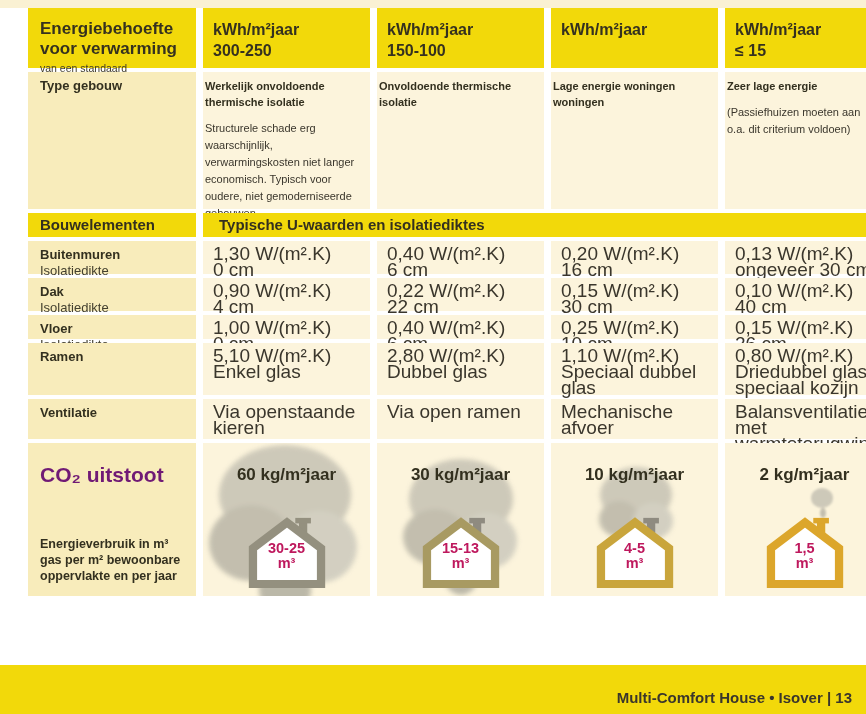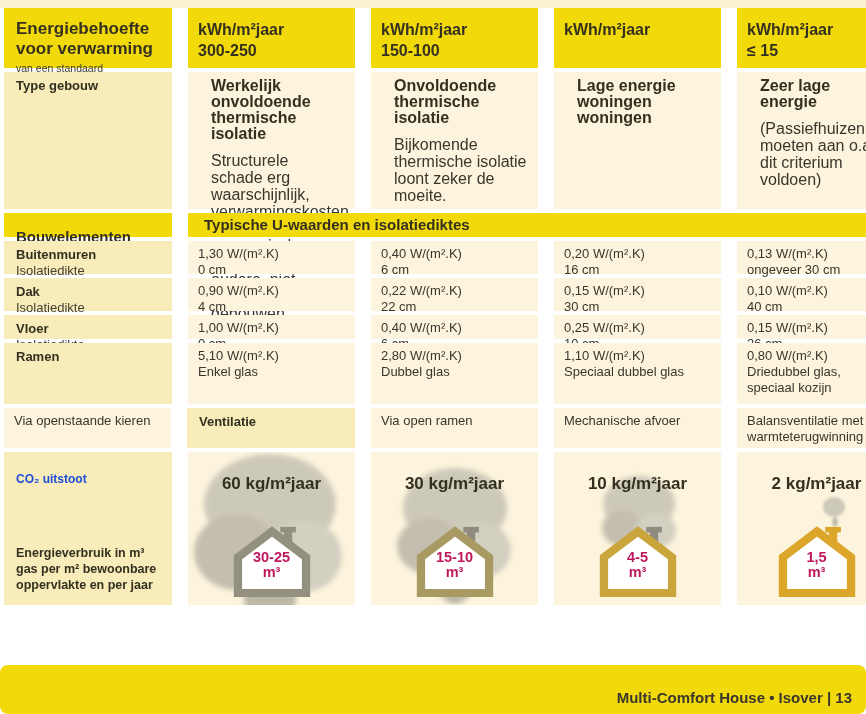--- a/index.html
+++ b/index.html
@@ -1,63 +1,63 @@
 <!DOCTYPE html>
 <html><head>
 <meta charset="utf-8">
 <style>
   * { margin:0; padding:0; box-sizing:border-box; }
   body { background:#ffffff; font-family:"Liberation Sans", sans-serif; color:#3a362c; }
   .page { position:relative; width:866px; height:714px; background:#ffffff; overflow:hidden; }
 
   .topstrip { height:8px; width:866px; background:#faf1d3; }
 
-  .row { display:flex; gap:16px; margin:4px 0 0 4px; }
+  .row { display:flex; gap:7px; margin:4px 0 0 28px; }
   .row.first { margin-top:0; }
   .cell { flex:0 0 auto; }
   .c0 { width:168px; }
   .c  { width:167px; }
   .c4 { width:159px; }
   .grow { flex:1 1 auto; }
 
   .y     { background:#f2d90a; }
   .creamL{ background:#f8ecbb; }
   .creamD{ background:#fcf4dc; }
 
   
   .r-head  .cell { height:60px; }
   .r-type  .cell { height:137px; }
   .r-band  .cell { height:24px; }
   .r-el    .cell { height:33px; }
   .r-vloer .cell { height:24px; }
-  .r-ramen .cell { height:61px; }
+  .r-ramen .cell { height:52px; }
   .r-vent  .cell { height:40px; }
   .r-co2   .cell { height:153px; }
 
   .head-label { padding:11px 12px 0 12px; }
   .head-title { font-weight:700; font-size:17px; line-height:20px; color:#35311f; }
   .head-sub   { font-size:10.5px; margin-top:3px; color:#3f3a28; }
   .head-col   { padding:11px 10px 0 10px; font-weight:700; font-size:16px; line-height:21px; color:#35311f; }
 
   .label-cell { padding:6px 12px 8px 12px; font-size:13px; line-height:16px; }
   .label-cell .lbl { font-weight:700; color:#33301f; }
   .label-cell .sub { color:#44402f; }
 
-  .type-cell { padding:6px 11px 0 23px; font-size:16px; }
+  .type-cell { padding:6px 11px 0 2px; font-size:11px; }
   .type-h { font-weight:700; line-height:16px; color:#33301f; }
   .type-b { margin-top:10px; line-height:17px; }
 
-  .band-label { padding:12px 12px; font-weight:700; font-size:15px; line-height:24px; color:#33301f; }
+  .band-label { padding:0 12px; font-weight:700; font-size:15px; line-height:24px; color:#33301f; }
   .band-span  { padding:0 16px; font-weight:700; font-size:15px; line-height:24px; color:#33301f; }
 
-  .data-cell { padding:5px 10px 9px 10px; font-size:13px; line-height:16px; }
+  .data-cell { padding:5px 10px 9px 10px; font-size:19px; line-height:16px; }
 
   
   .co2-label { display:flex; flex-direction:column; padding:20px 12px 12px 12px; }
-  .co2-title { font-weight:700; font-size:12px; color:#1d4ed8; }
+  .co2-title { font-weight:700; font-size:21px; color:#701a75; }
   .co2-spacer{ flex:1 1 auto; }
   .co2-note  { font-weight:700; font-size:12.5px; line-height:16px; color:#33301f; }
 
   .co2-cell { position:relative; overflow:hidden; }
   .emission { position:relative; z-index:2; text-align:center; margin-top:22px;
               font-weight:700; font-size:17px; color:#33301f; }
   .cloud { position:absolute; z-index:1; filter:blur(2.5px); opacity:0.9; }
   .cloud.tiny { filter:blur(1px); }
   .cl-1 { top:-4px;  left:calc(50% - 78px); }
   .cl-2 { top:10px;  left:calc(50% - 62px); }
@@ -72,21 +72,21 @@
   .h2 .walls { stroke:#a89a62; } .h2 .chim { fill:#8f8b80; }
   .h3 .walls { stroke:#c9a53c; } .h3 .chim { fill:#8f8b80; }
   .h4 .walls { stroke:#dca62b; } .h4 .chim { fill:#dca62b; }
   .house-text { position:absolute; left:0; right:0; top:27px; text-align:center;
                 font-weight:700; font-size:14.5px; line-height:15px; color:#be185d; }
 
   .footnote { position:absolute; left:10px; top:616px; font-size:12.5px; color:#3a362c; }
 
   .footer { position:absolute; left:0; bottom:0; width:866px; height:49px; background:#f2d90a;
             display:flex; align-items:flex-end; justify-content:flex-end; padding:0 14px 8px 0;
-            font-weight:700; font-size:15px; color:#3a362c;border-radius:8px; }
+            font-weight:700; font-size:15px; color:#3a362c; }
 </style>
 </head>
 <body>
 
 <div class="page">
   <div class="topstrip"></div>
 
   <div class="row first r-head">
     <div class="cell c0 y head-label">
       <div class="head-title">Energiebehoefte voor verwarming</div>
@@ -112,21 +112,20 @@
   <div class="row r-type">
     <div class="cell c0 creamL label-cell">
       <div class="lbl">Type gebouw</div>
     </div>
     <div class="cell c creamD type-cell">
       <div class="type-h">Werkelijk onvoldoende thermische isolatie</div>
       <div class="type-b">Structurele schade erg waarschijnlijk, verwarmingskosten niet langer economisch. Typisch voor oudere, niet gemoderniseerde gebouwen.</div>
     </div>
     <div class="cell c creamD type-cell">
       <div class="type-h">Onvoldoende thermische isolatie</div>
-      <div class="type-b">Bijkomende thermische isolatie loont zeker de moeite.</div>
     </div>
     <div class="cell c creamD type-cell">
       <div class="type-h">Lage energie woningen woningen</div>
       <div class="type-b"></div>
     </div>
     <div class="cell c4 creamD type-cell">
       <div class="type-h">Zeer lage energie</div>
       <div class="type-b">(Passiefhuizen moeten aan o.a. dit criterium voldoen)</div>
     </div>
   </div>
@@ -221,25 +220,25 @@
       <div>1,10 W/(m².K)</div>
       <div>Speciaal dubbel glas</div>
     </div>
     <div class="cell c4 creamD data-cell">
       <div>0,80 W/(m².K)</div>
       <div>Driedubbel glas, speciaal kozijn</div>
     </div>
   </div>
 
   <div class="row r-vent">
+    <div class="cell c0 creamL label-cell">
+      <div class="lbl">Ventilatie</div>
+    </div>
     <div class="cell c creamD data-cell">
       <div>Via openstaande kieren</div>
-    </div>
-    <div class="cell c0 creamL label-cell">
-      <div class="lbl">Ventilatie</div>
     </div>
     <div class="cell c creamD data-cell">
       <div>Via open ramen</div>
     </div>
     <div class="cell c creamD data-cell">
       <div>Mechanische afvoer</div>
     </div>
     <div class="cell c4 creamD data-cell">
       <div>Balansventilatie met warmteterugwinning</div>
     </div>
@@ -282,21 +281,21 @@
         <ellipse cx="62" cy="120" rx="18" ry="22" fill="#b5b2a3"></ellipse>
       </svg>
       <div class="emission">30 kg/m²jaar</div>
       <div class="house h2">
         <svg viewBox="0 0 100 80">
           <rect class="chim" x="63" y="9" width="9" height="20"></rect>
           <rect class="chim" x="59" y="4" width="17" height="6"></rect>
           <path class="walls" d="M13 76 L13 37 L50 9 L87 37 L87 76 Z"></path>
         </svg>
         <div class="house-text">
-          <div>15-10</div>
+          <div>15-13</div>
           <div>m³</div>
         </div>
       </div>
     </div>
 
     <div class="cell c creamD co2-cell">
       <svg class="cloud cl-3" width="90" height="110" viewBox="0 0 90 110">
         <ellipse cx="45" cy="34" rx="36" ry="28" fill="#c9c5b6"></ellipse>
         <ellipse cx="28" cy="58" rx="20" ry="18" fill="#bdb9aa"></ellipse>
         <ellipse cx="62" cy="60" rx="20" ry="18" fill="#cfccbf"></ellipse>

